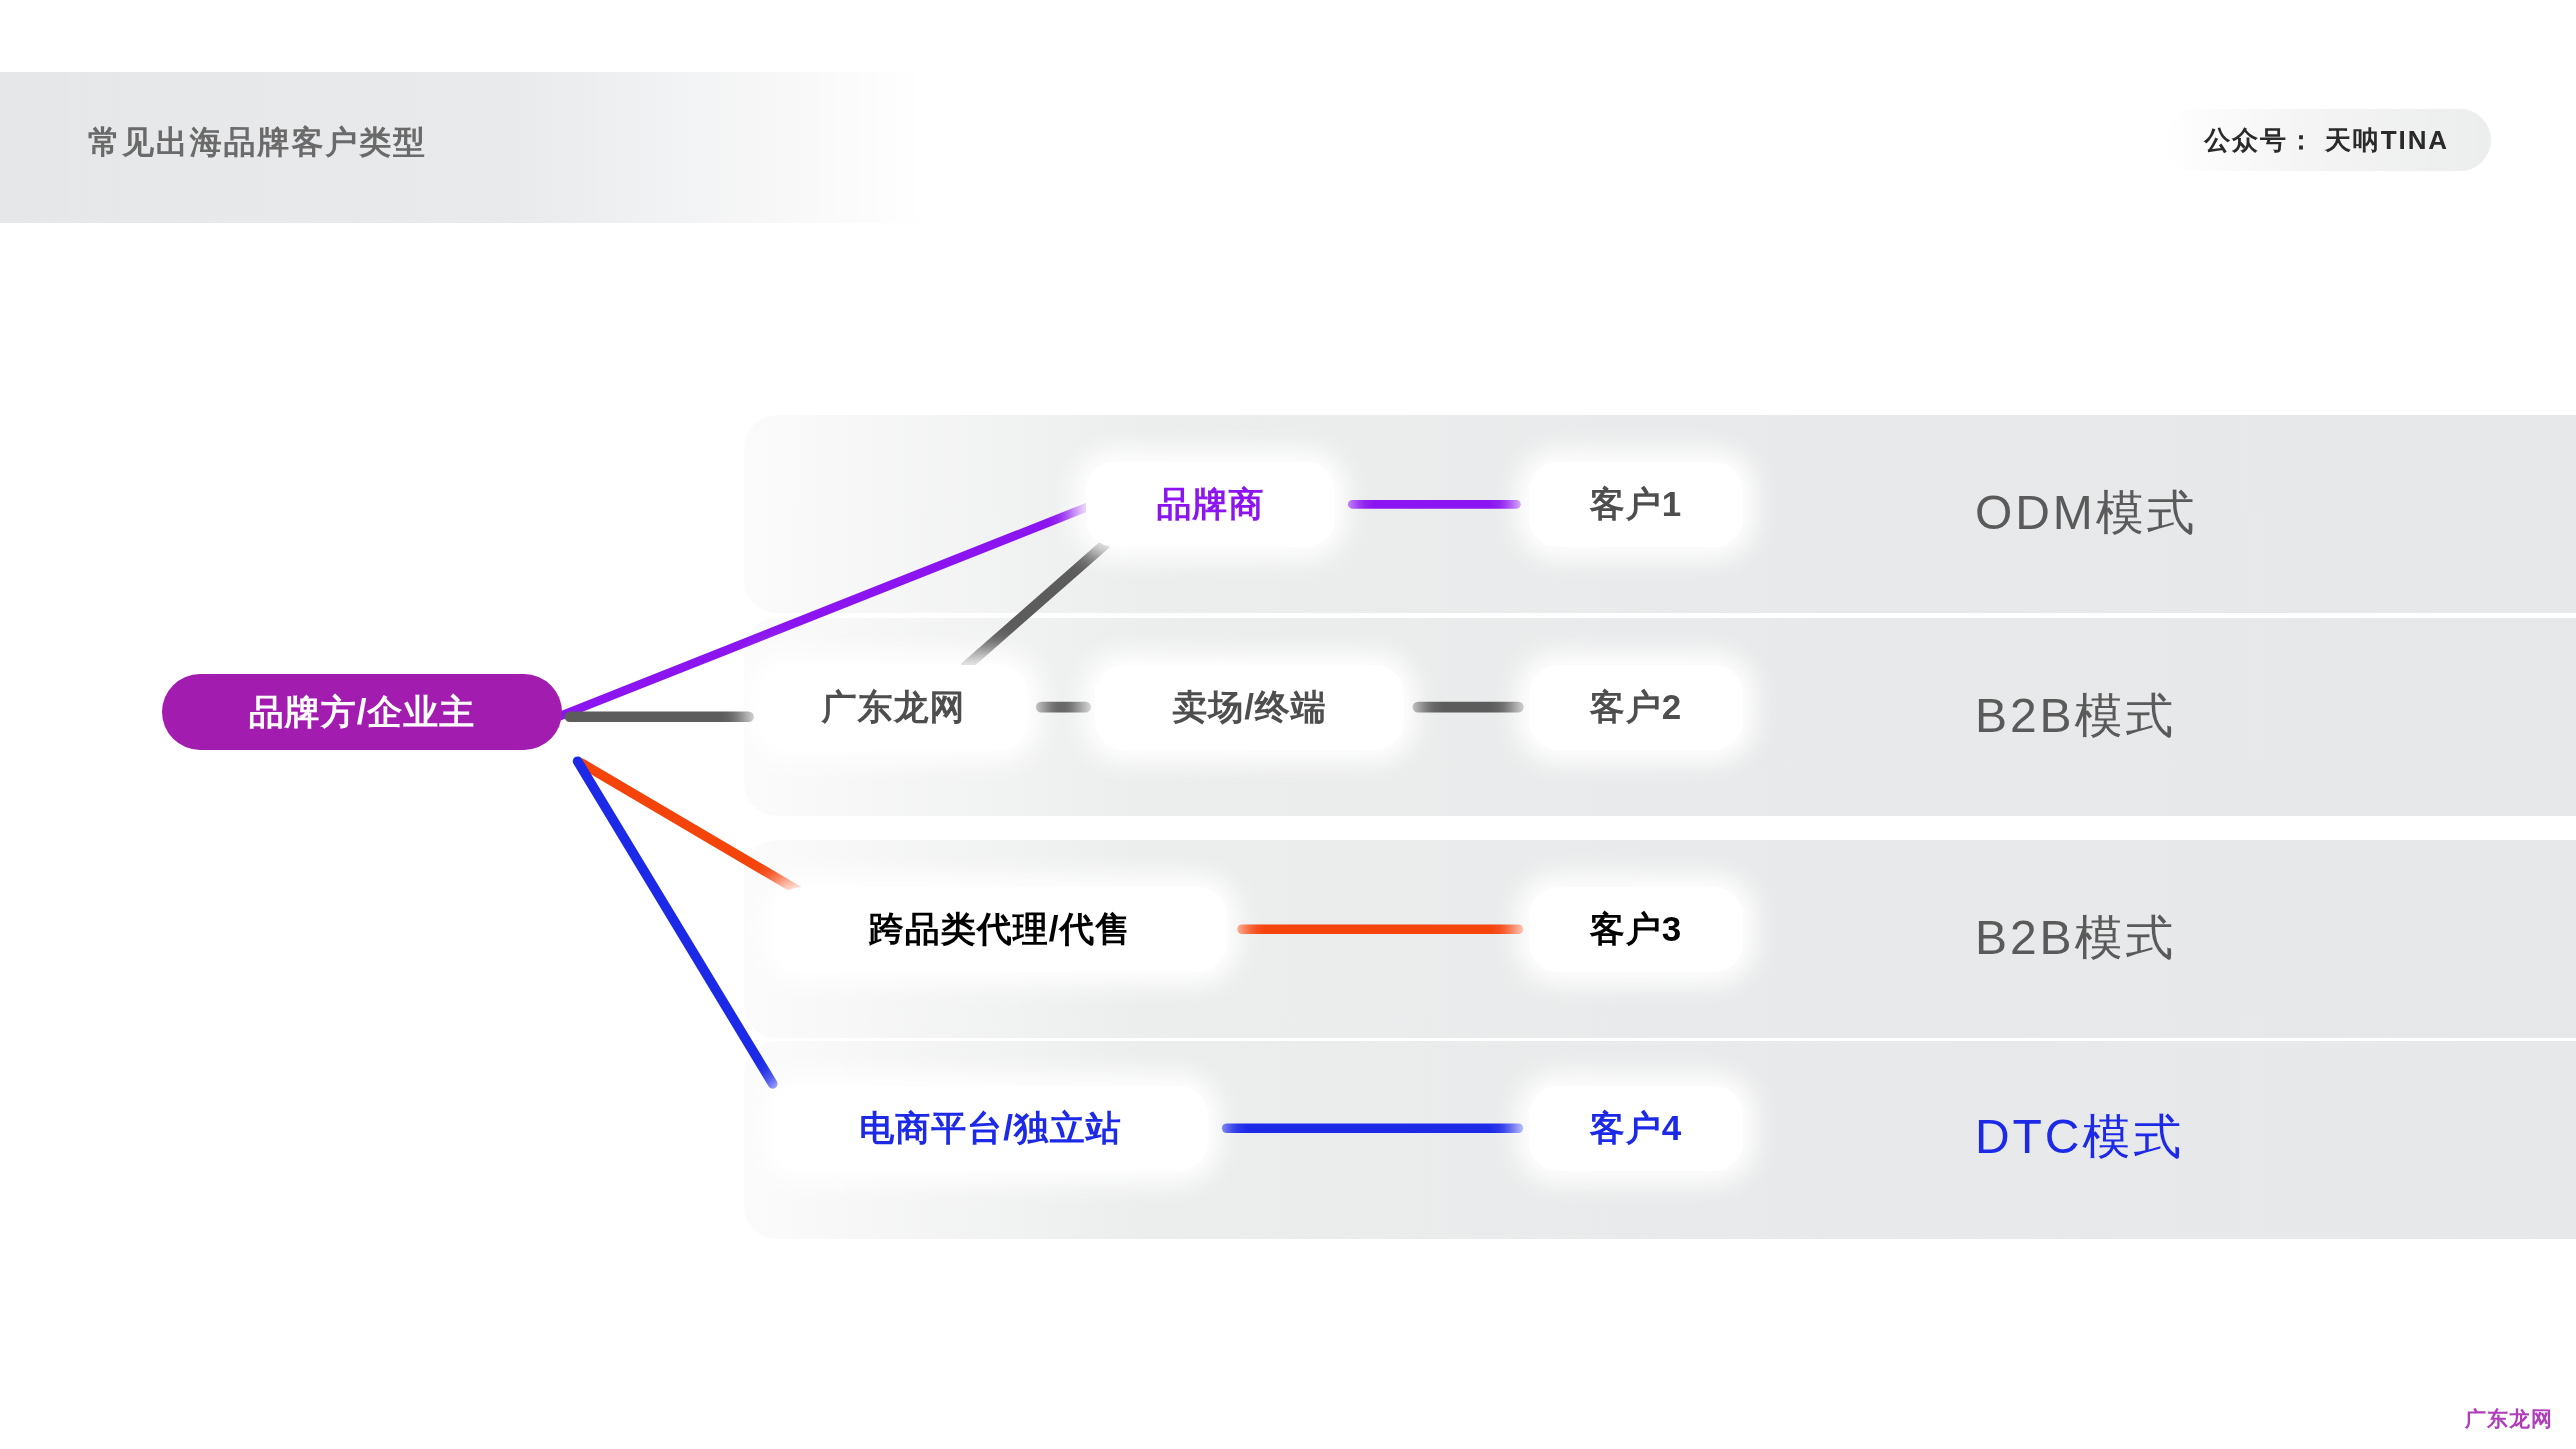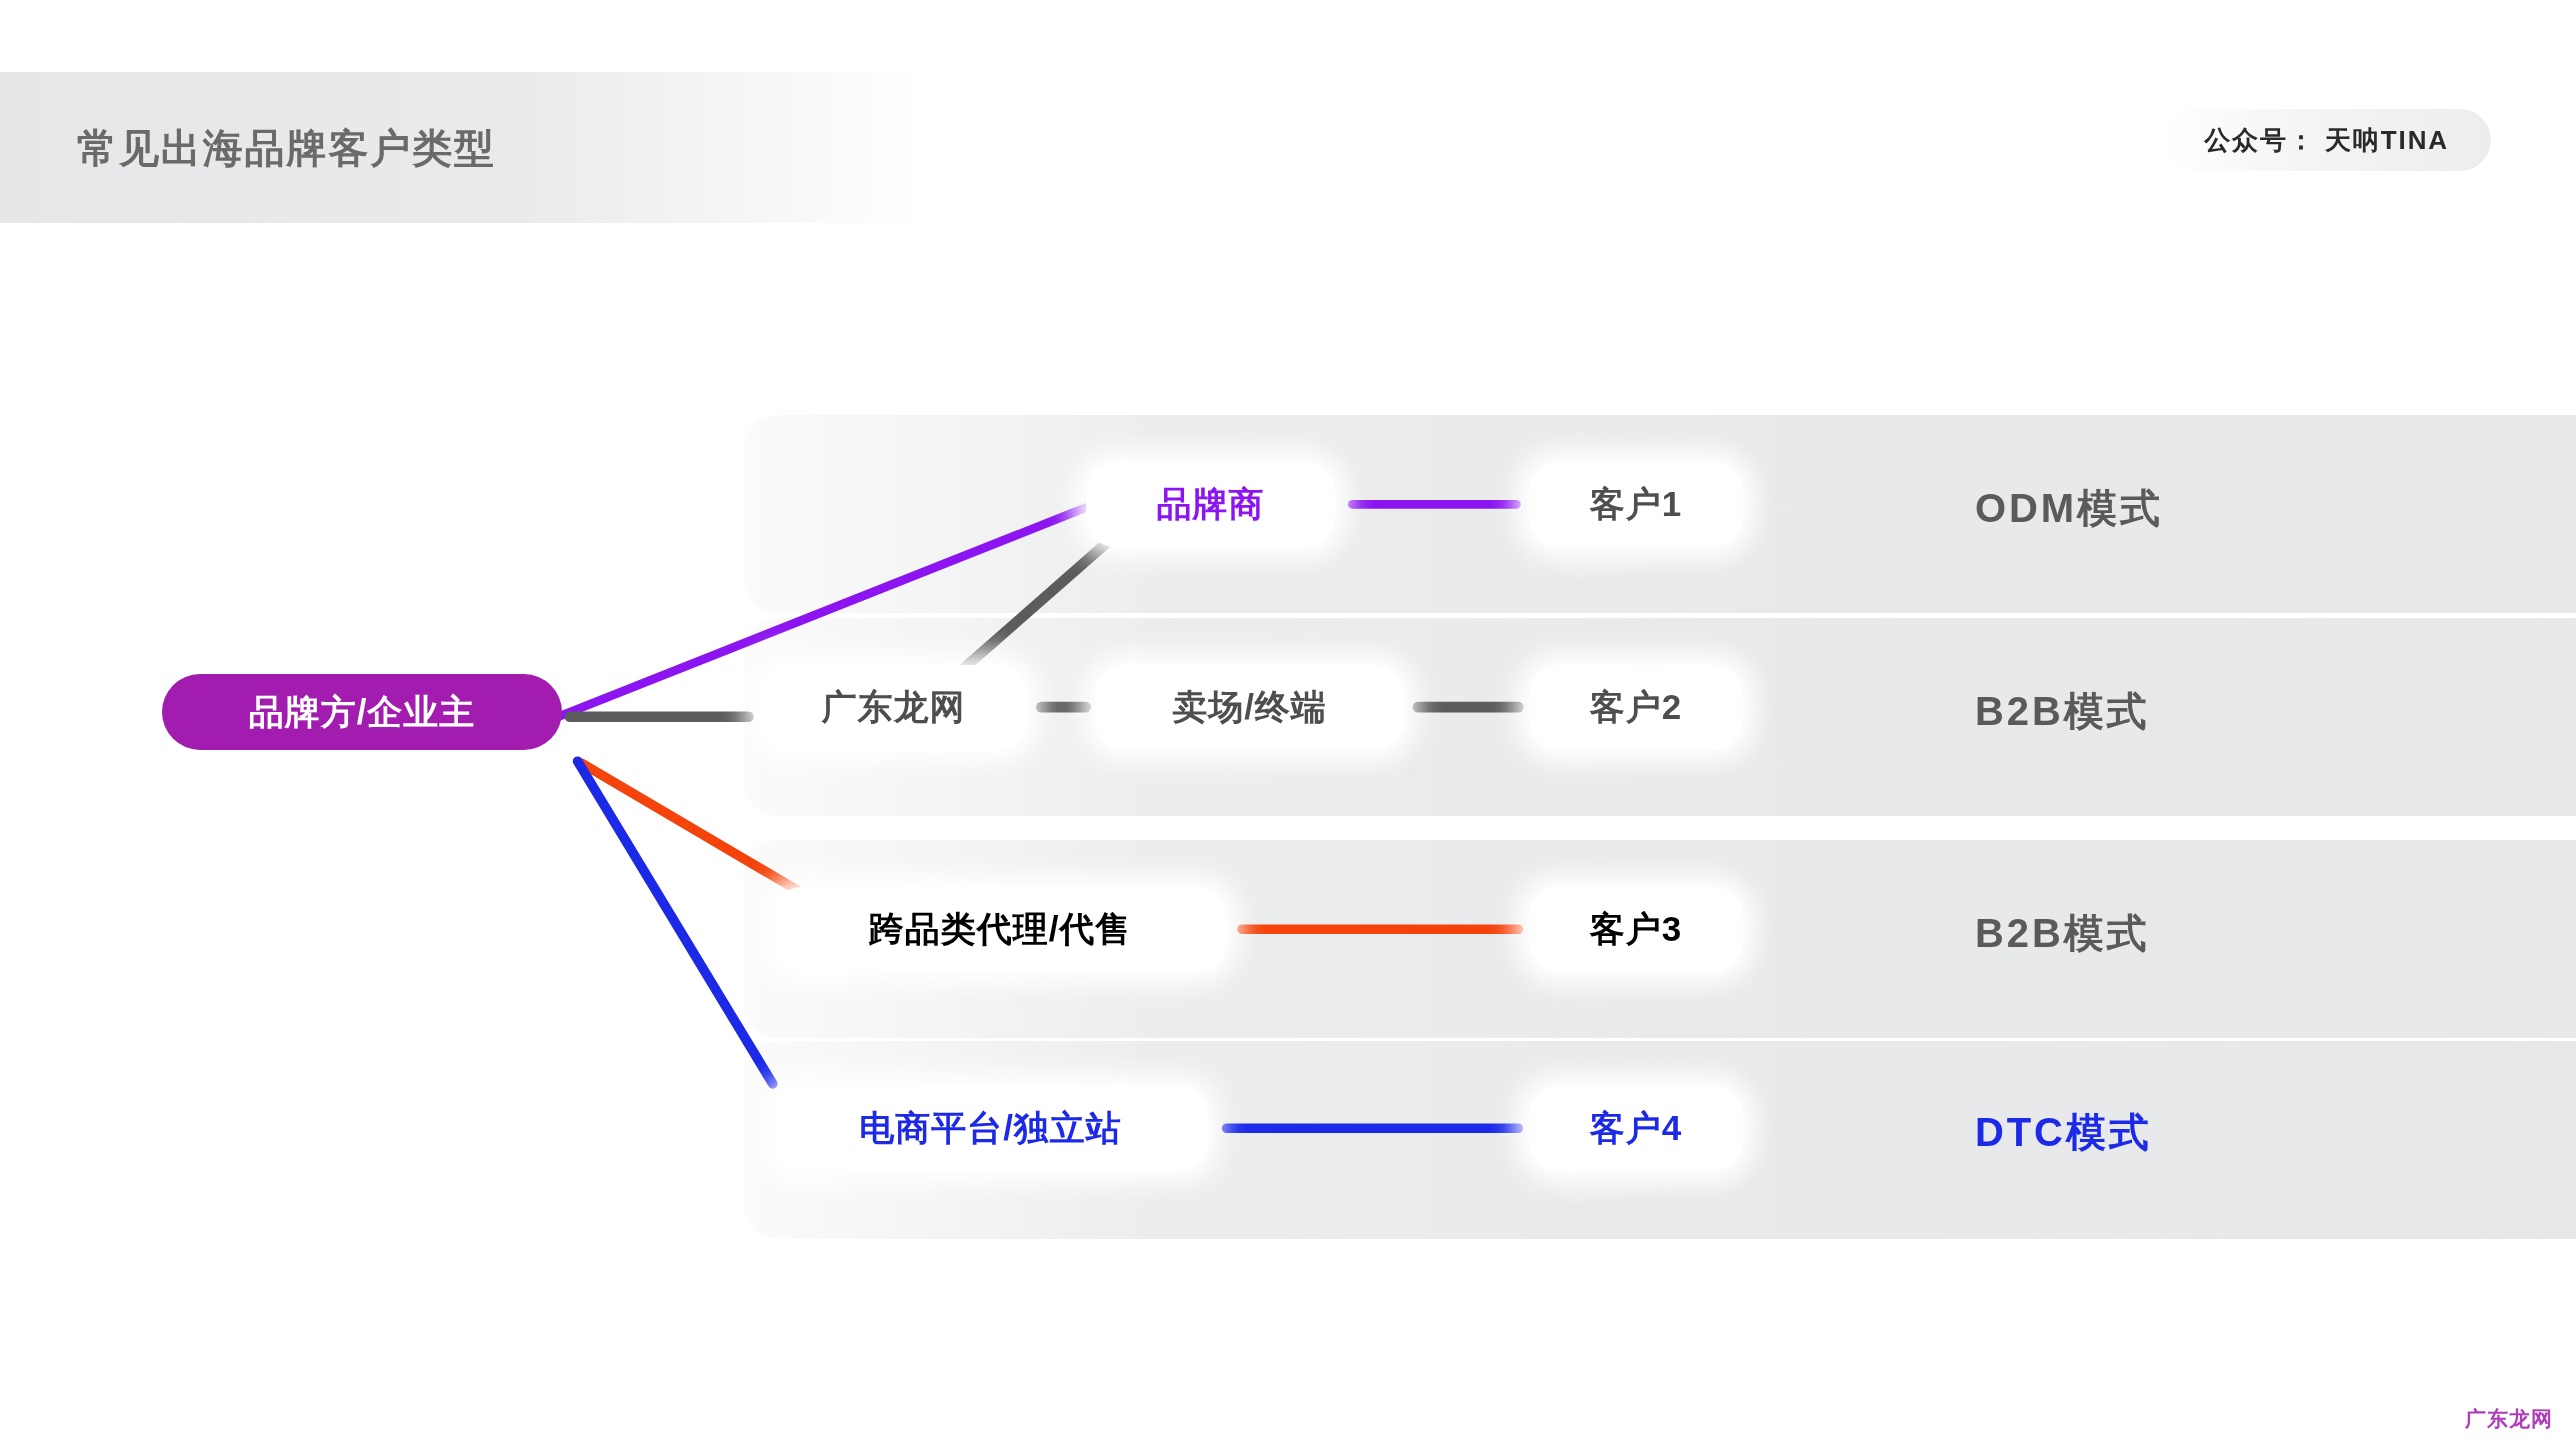--- a/index.html
+++ b/index.html
@@ -23,23 +23,23 @@
   .header-band {
     position: absolute;
     left: 0;
     top: 72px;
     width: 927px;
     height: 151px;
     background: linear-gradient(90deg, #e6e7e9 0%, #e9eaec 55%, #ffffff 100%);
   }
   .page-title {
     position: absolute;
-    left: 77px;
+    left: 88px;
     top: 121px;
-    font-size: 40px;
+    font-size: 32px;
     font-weight: bold;
     letter-spacing: 1.9px;
     color: #6a6a6a;
     white-space: nowrap;
   }
   .account-badge {
     position: absolute;
     right: 85px;
     top: 109px;
     height: 62px;
@@ -122,22 +122,22 @@
   .n-agent     { left: 773px;  top: 887px;  width: 454px; }
   .n-cust3     { left: 1529px; top: 887px;  width: 214px; }
 
   .n-ecom      { left: 773px;  top: 1086px; width: 435px; }
   .n-cust4     { left: 1529px; top: 1086px; width: 214px; }
 
   
   .mode-label {
     position: absolute;
     left: 1975px;
-    font-size: 40px;
-    font-weight: bold;
+    font-size: 48px;
+    font-weight: normal;
     letter-spacing: 2.9px;
     white-space: nowrap;
   }
   .mode-label.gray { color: #5a5a5a; }
   .mode-label.blue { color: #1c2ae8; }
   .mode-label.m1 { top: 481px; }
   .mode-label.m2 { top: 684px; }
   .mode-label.m3 { top: 906px; }
   .mode-label.m4 { top: 1105px; }
 

